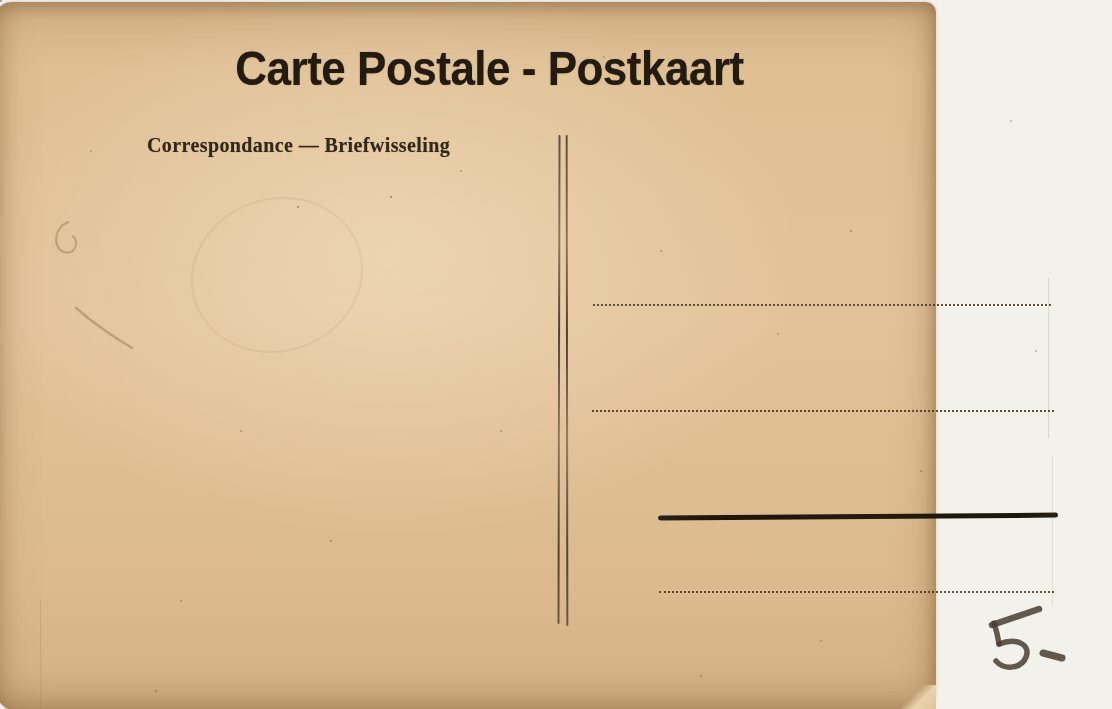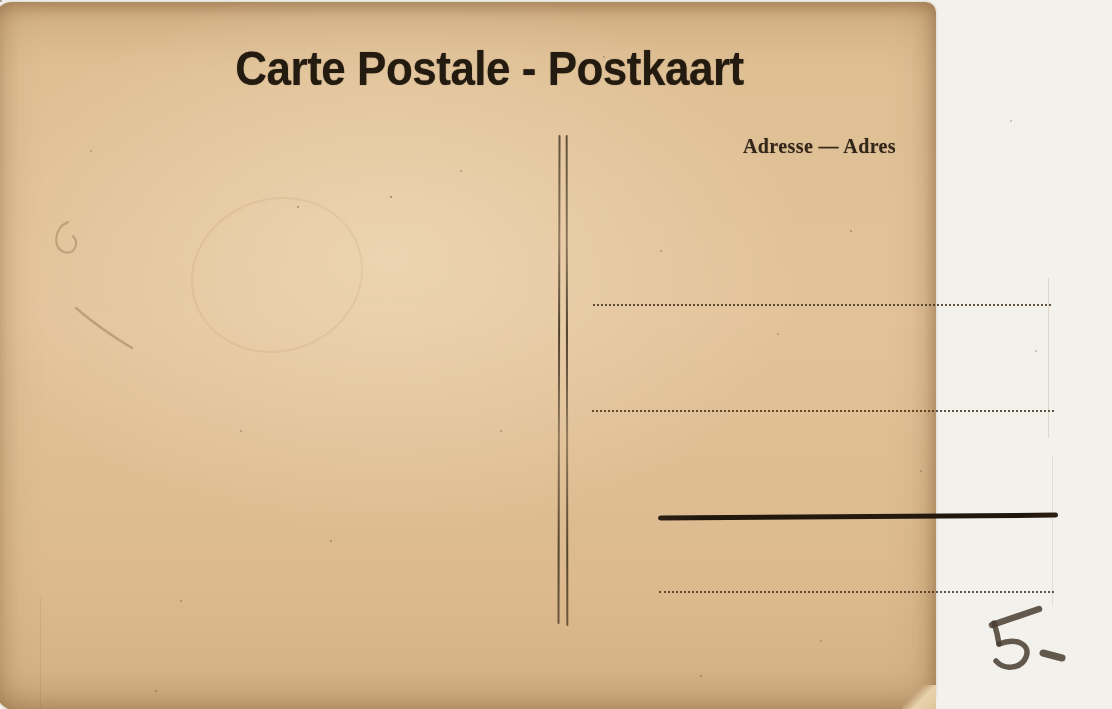--- a/index.html
+++ b/index.html
@@ -107,22 +107,22 @@
 </style>
 </head>
 <body>
 
 <div class="stage">
 
   <div class="card"></div>
 
   <div class="title">Carte Postale - Postkaart</div>
 
+  <div class="section-label label-left">Correspondance — Briefwisseling</div>
 
-  <div class="section-label label-right">Adresse — Adres</div>
 
   <div class="vrule vrule-a"></div>
   <div class="vrule vrule-b"></div>
 
   <div class="dotted-line dot1"></div>
   <div class="dotted-line dot2"></div>
   <div class="heavy-line"></div>
   <div class="dotted-line dot3"></div>
 
   <svg class="handwriting" width="100" height="85" viewBox="0 0 100 85" aria-label="5-">

